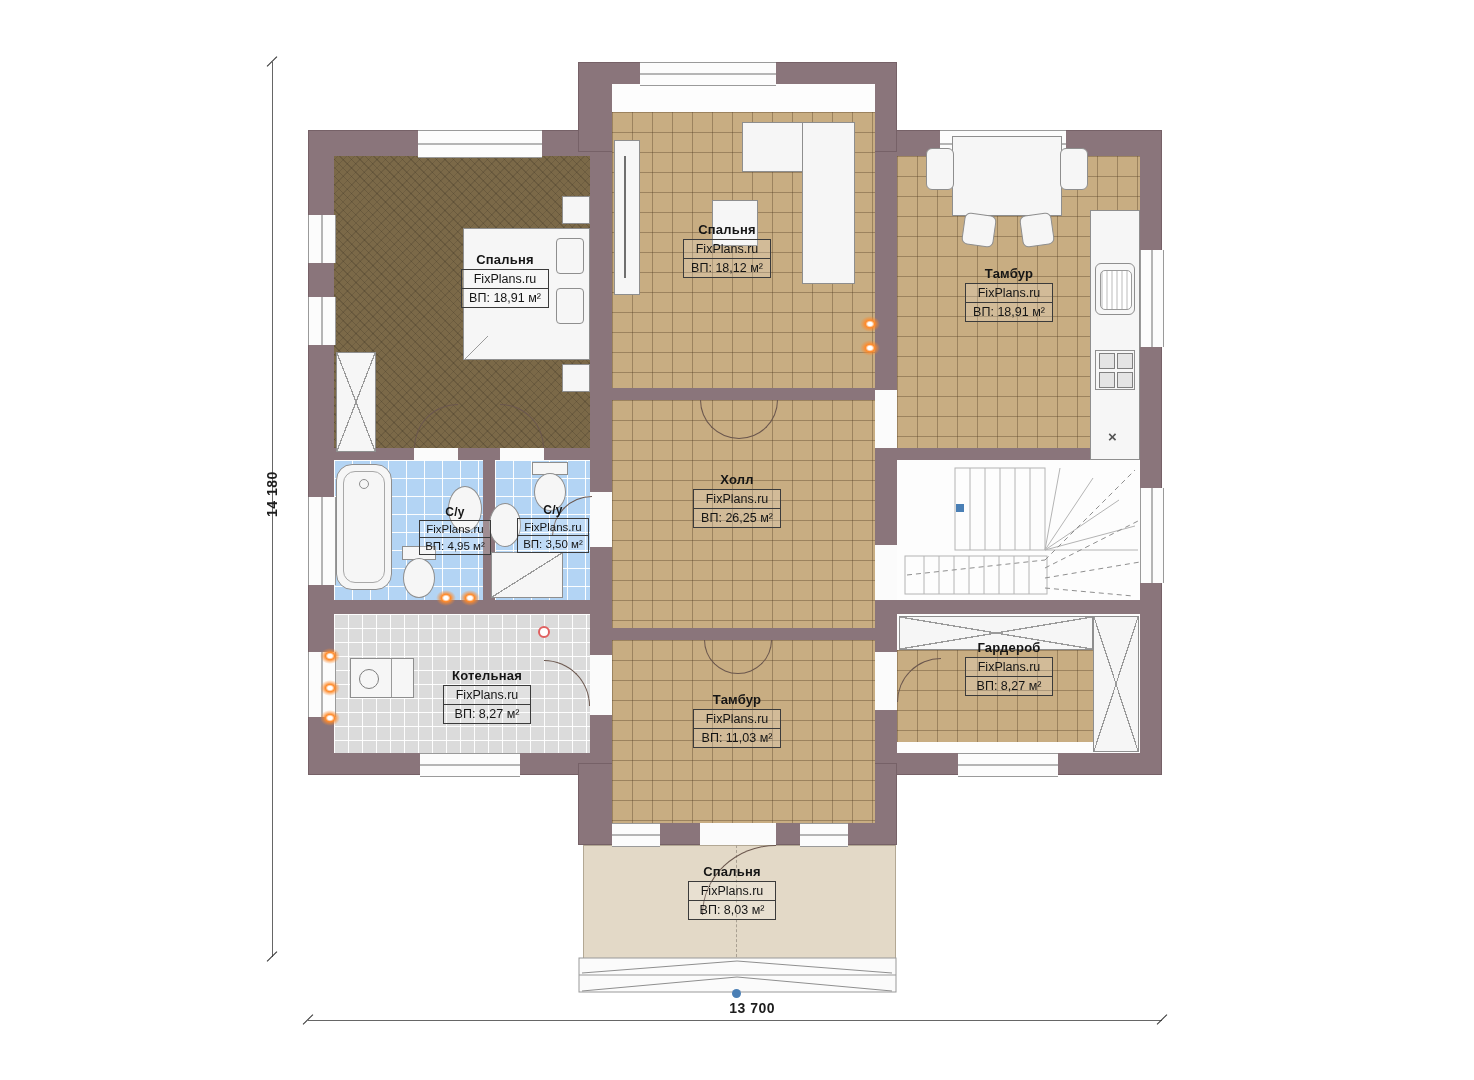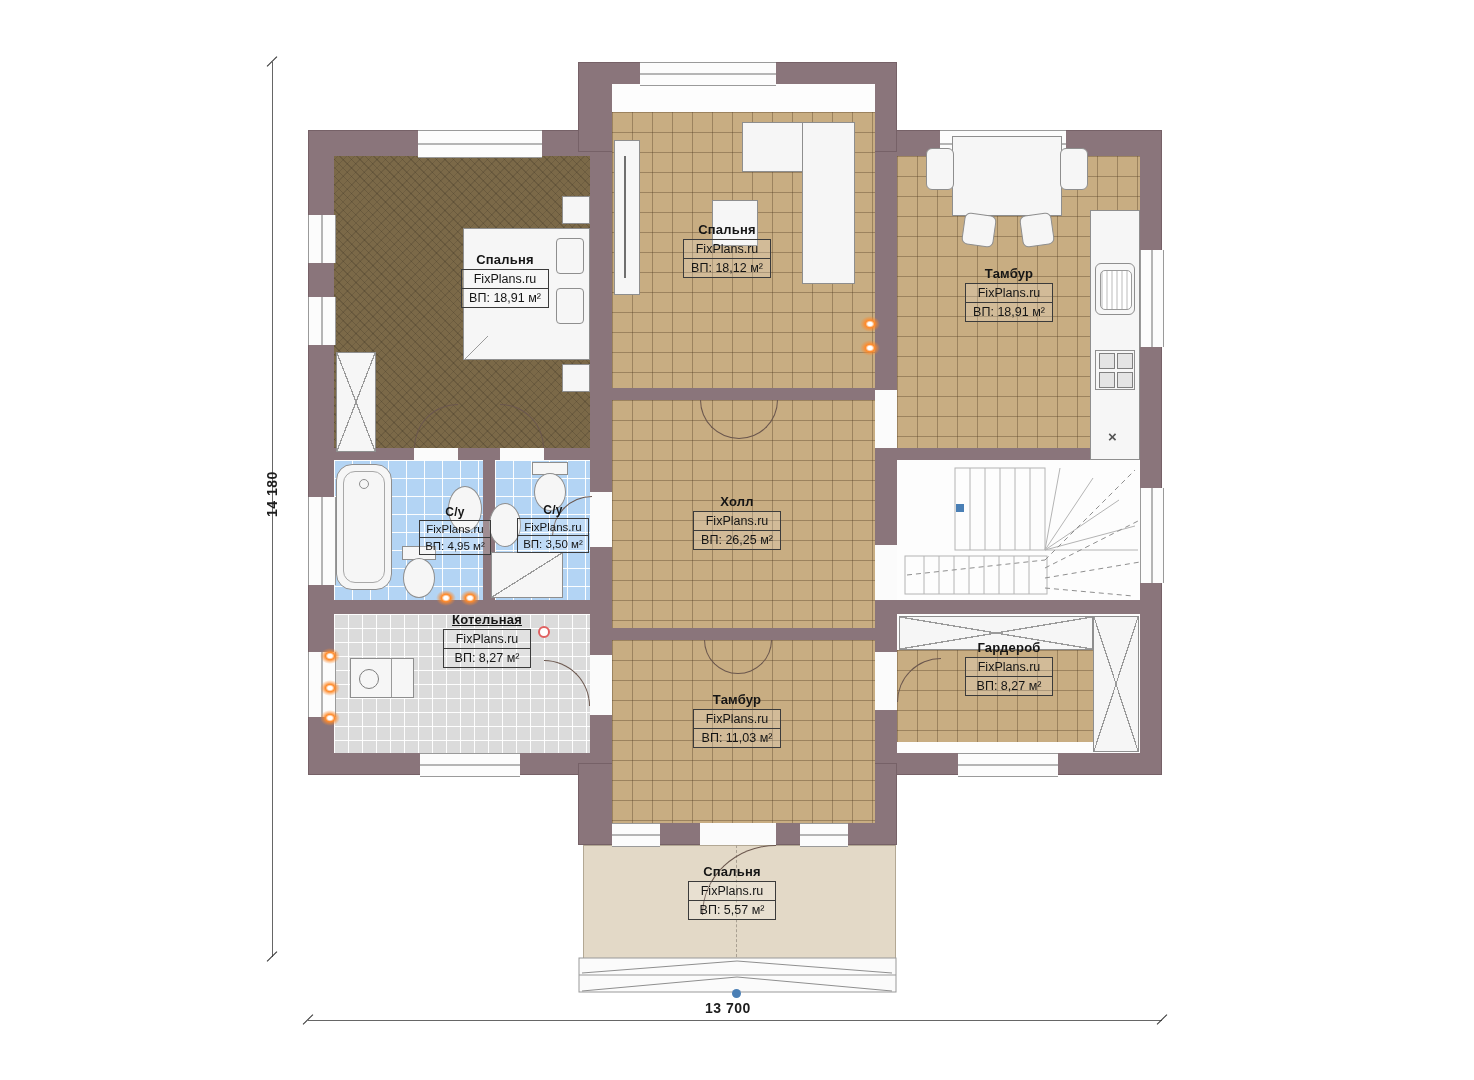--- a/index.html
+++ b/index.html
@@ -64,21 +64,21 @@
 <div class="plan">
 
   <div class="dimline dim-v abs" style="left:272px;top:62px;height:895px;"></div>
   <div class="tick" style="left:265px;top:61px;"></div>
   <div class="tick" style="left:265px;top:956px;"></div>
   <div class="dim-label" style="left:242px;top:486px;width:60px;text-align:center;transform:rotate(-90deg);">14 180</div>
 
   <div class="dimline dim-h abs" style="left:308px;top:1020px;width:854px;"></div>
   <div class="tick" style="left:301px;top:1019px;"></div>
   <div class="tick" style="left:1155px;top:1019px;"></div>
-  <div class="dim-label" style="left:705px;top:1000px;width:70px;text-align:left;">13 700</div>
+  <div class="dim-label" style="left:705px;top:1000px;width:70px;text-align:right;">13 700</div>
 
   <div class="wall" style="left:308px;top:130px;width:854px;height:645px;"></div>
   <div class="wall" style="left:578px;top:62px;width:319px;height:90px;"></div>
   <div class="wall" style="left:578px;top:763px;width:319px;height:82px;"></div>
 
   <div class="floor-brown" style="left:334px;top:156px;width:256px;height:292px;"></div>
   <div class="zone-white" style="left:612px;top:84px;width:263px;height:30px;"></div>
   <div class="floor-tan" style="left:612px;top:112px;width:263px;height:276px;"></div>
   <div class="floor-tan" style="left:612px;top:400px;width:263px;height:228px;"></div>
   <div class="floor-tan" style="left:612px;top:640px;width:263px;height:183px;"></div>
@@ -249,21 +249,21 @@
   </div>
 
   <div class="room-label" style="left:942px;top:266px;width:134px;">
     <div class="room-name">Тамбур</div>
     <div class="info-box">
       <div class="info-row">FixPlans.ru</div>
       <div class="info-row">ВП: 18,91 м²</div>
     </div>
   </div>
 
-  <div class="room-label" style="left:670px;top:472px;width:134px;margin-top:22px;">
+  <div class="room-label" style="left:670px;top:472px;width:134px;">
     <div class="room-name">Холл</div>
     <div class="info-box">
       <div class="info-row">FixPlans.ru</div>
       <div class="info-row">ВП: 26,25 м²</div>
     </div>
   </div>
 
   <div class="room-label sm" style="left:407px;top:505px;width:96px;">
     <div class="room-name">С/у</div>
     <div class="info-box">
@@ -273,21 +273,21 @@
   </div>
 
   <div class="room-label sm" style="left:505px;top:503px;width:96px;">
     <div class="room-name">С/у</div>
     <div class="info-box">
       <div class="info-row">FixPlans.ru</div>
       <div class="info-row">ВП: 3,50 м²</div>
     </div>
   </div>
 
-  <div class="room-label" style="left:420px;top:612px;width:134px;text-decoration:underline;">
+  <div class="room-label" style="left:420px;top:668px;width:134px;">
     <div class="room-name">Котельная</div>
     <div class="info-box">
       <div class="info-row">FixPlans.ru</div>
       <div class="info-row">ВП: 8,27 м²</div>
     </div>
   </div>
 
   <div class="room-label" style="left:670px;top:692px;width:134px;">
     <div class="room-name">Тамбур</div>
     <div class="info-box">
@@ -301,17 +301,17 @@
     <div class="info-box">
       <div class="info-row">FixPlans.ru</div>
       <div class="info-row">ВП: 8,27 м²</div>
     </div>
   </div>
 
   <div class="room-label" style="left:665px;top:864px;width:134px;">
     <div class="room-name">Спальня</div>
     <div class="info-box">
       <div class="info-row">FixPlans.ru</div>
-      <div class="info-row">ВП: 5,57 м²</div>
+      <div class="info-row">ВП: 8,03 м²</div>
     </div>
   </div>
 
 </div>
 
 </body></html>

